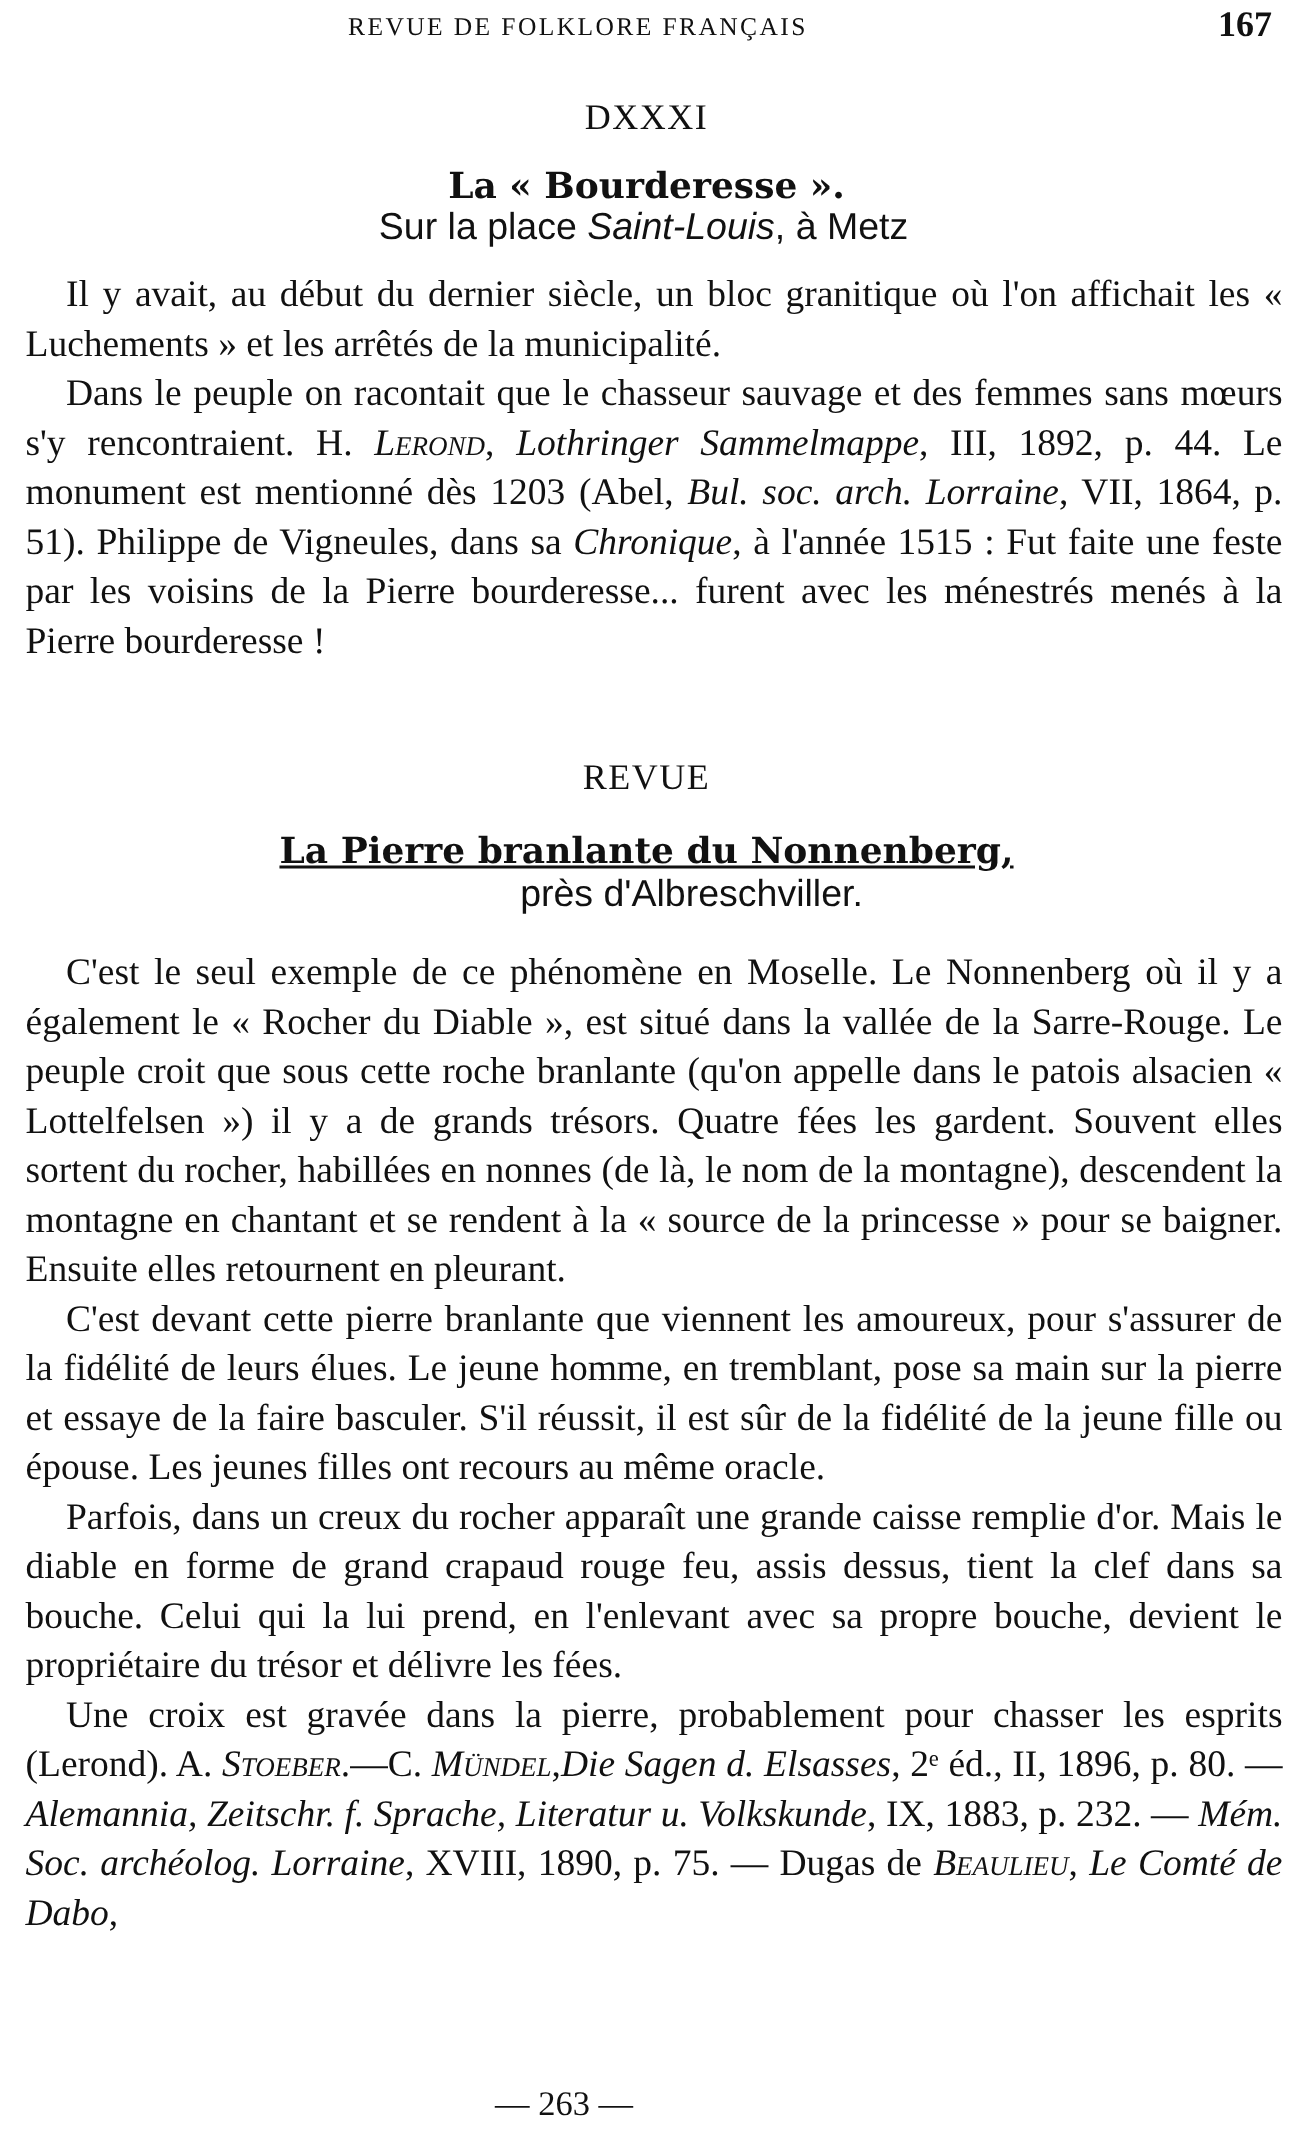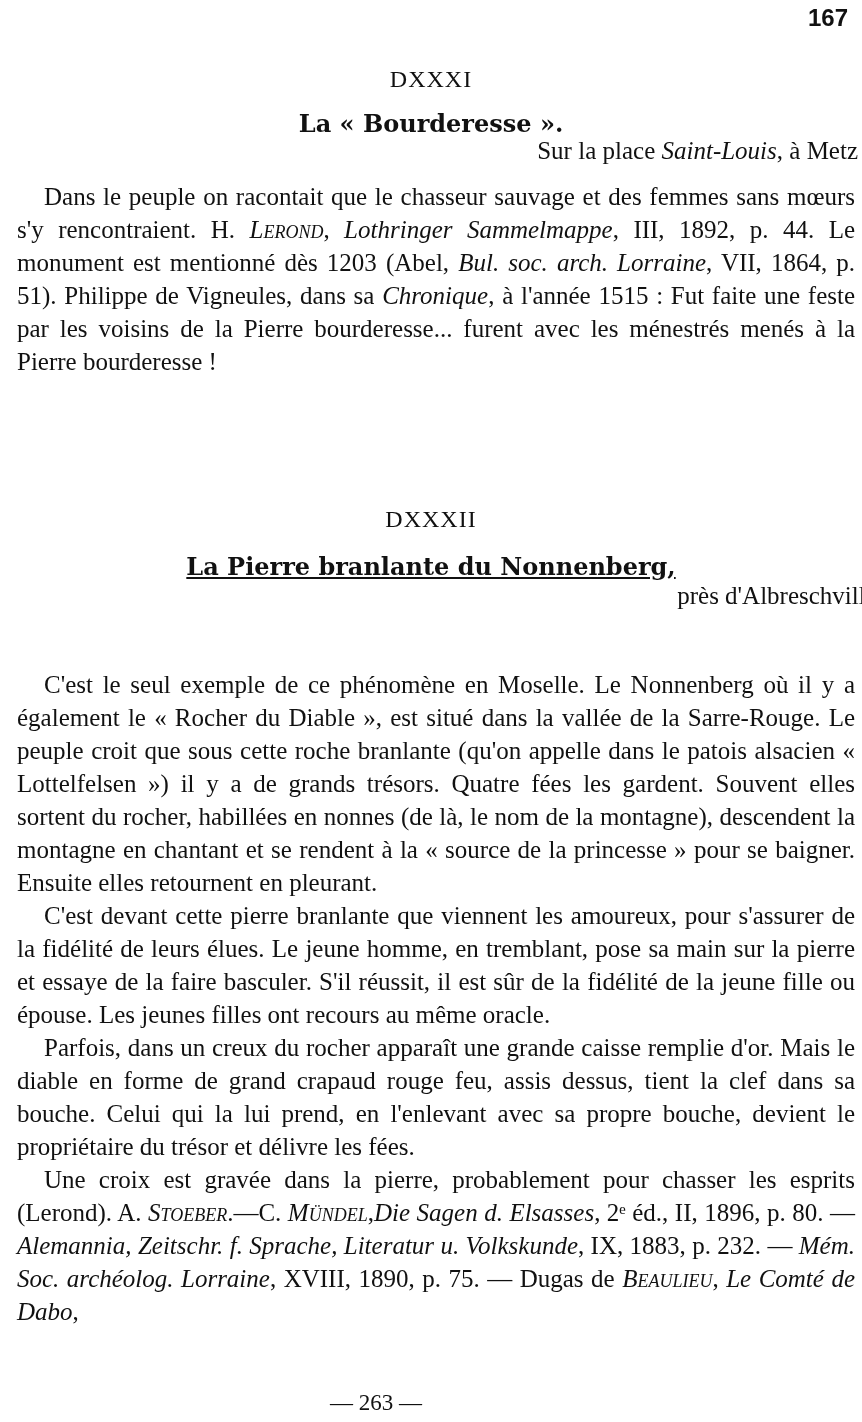--- a/index.html
+++ b/index.html
@@ -10,66 +10,68 @@
   }
   .running-head {
     position: absolute; top: 4px; left: 0; width: 862px; height: 30px;
   }
   .running-title {
     position: absolute; left: 232px; top: 4px;
     font-family: "Liberation Serif", serif; font-size: 17px; letter-spacing: 1.6px;
   }
   .folio {
     position: absolute; right: 14px; top: 0px;
-    font-family: Liberation Sans, sans-serif; font-weight: bold; font-size: 24px;
+    font-family: Liberation Serif, serif; font-weight: bold; font-size: 24px;
   }
   .numeral {
     position: absolute; left: 0; width: 862px; text-align: center;
     font-family: "Liberation Serif", serif; font-size: 24px; letter-spacing: 1px;
   }
   .title {
     position: absolute; left: 0; width: 862px; text-align: center;
     font-family: "DejaVu Serif", serif; font-weight: bold; font-size: 24px;
   }
   .subtitle {
-    position: absolute; left: 0; width: 858px; text-align: right;
-    font-family: Liberation Serif, serif; font-size: 25px;
+    position: absolute; left: 0; width: 858px; text-align: center;
+    font-family: Liberation Sans, sans-serif; font-size: 25px;
   }
   .text-block {
     position: absolute; left: 17px; width: 838px;
     font-family: "Liberation Serif", serif; font-size: 25px; line-height: 33px;
     text-align: justify; text-align-last: left;
   }
   .text-block p { margin: 0; }
   .indent { text-indent: 27px; }
   .sc { font-variant: small-caps; font-style: italic; }
   .page-number {
     position: absolute; left: 0; top: 1390px; width: 752px; text-align: center;
     font-family: "Liberation Serif", serif; font-size: 23px;
   }
 </style>
 </head>
 <body>
 
 <div class="running-head">
+  <span class="running-title">REVUE DE FOLKLORE FRANÇAIS</span>
   <span class="folio">167</span>
 </div>
 
 <div class="numeral" style="top:66px;">DXXXI</div>
 <div class="title" style="top:109px;">La « Bourderesse ».</div>
 <div class="subtitle" style="top:137px;"><span>Sur la place </span><i>Saint-Louis</i><span>, à Metz</span></div>
 
 <div class="text-block" style="top:180px;">
+  <p class="indent">Il y avait, au début du dernier siècle, un bloc granitique où l'on affichait les « Luchements » et les arrêtés de la municipalité.</p>
   <p class="indent"><span>Dans le peuple on racontait que le chasseur sauvage et des femmes sans mœurs s'y rencontraient. H. </span><span class="sc">Lerond</span><span>, </span><i>Lothringer Sammelmappe</i><span>, III, 1892, p. 44. Le monument est mentionné dès 1203 (Abel, </span><i>Bul. soc. arch. Lorraine</i><span>, VII, 1864, p. 51). Philippe de Vigneules, dans sa </span><i>Chronique</i><span>, à l'année 1515 : Fut faite une feste par les voisins de la Pierre bourderesse... furent avec les ménestrés menés à la Pierre bourderesse !</span></p>
 </div>
 
-<div class="numeral" style="top:506px;">DXXXII</div>
+<div class="numeral" style="top:506px;">REVUE</div>
 <div class="title" style="top:552px;text-decoration:underline;">La Pierre branlante du Nonnenberg,</div>
 <div class="subtitle" style="top:582px;padding-left:32px;">près d'Albreschviller.</div>
 
-<div class="text-block" style="top:668px;">
+<div class="text-block" style="top:632px;">
   <p class="indent">C'est le seul exemple de ce phénomène en Moselle. Le Nonnenberg où il y a également le « Rocher du Diable », est situé dans la vallée de la Sarre-Rouge. Le peuple croit que sous cette roche branlante (qu'on appelle dans le patois alsacien « Lottelfelsen ») il y a de grands trésors. Quatre fées les gardent. Souvent elles sortent du rocher, habillées en nonnes (de là, le nom de la montagne), descendent la montagne en chantant et se rendent à la « source de la princesse » pour se baigner. Ensuite elles retournent en pleurant.</p>
   <p class="indent">C'est devant cette pierre branlante que viennent les amoureux, pour s'assurer de la fidélité de leurs élues. Le jeune homme, en tremblant, pose sa main sur la pierre et essaye de la faire basculer. S'il réussit, il est sûr de la fidélité de la jeune fille ou épouse. Les jeunes filles ont recours au même oracle.</p>
   <p class="indent">Parfois, dans un creux du rocher apparaît une grande caisse remplie d'or. Mais le diable en forme de grand crapaud rouge feu, assis dessus, tient la clef dans sa bouche. Celui qui la lui prend, en l'enlevant avec sa propre bouche, devient le propriétaire du trésor et délivre les fées.</p>
   <p class="indent"><span>Une croix est gravée dans la pierre, probablement pour chasser les esprits (Lerond). A. </span><span class="sc">Stoeber</span><span>.—C. </span><span class="sc">Mündel</span><span>,</span><i>Die Sagen d. Elsasses</i><span>, 2ᵉ éd., II, 1896, p. 80. — </span><i>Alemannia, Zeitschr. f. Sprache, Literatur u. Volkskunde</i><span>, IX, 1883, p. 232. — </span><i>Mém. Soc. archéolog. Lorraine</i><span>, XVIII, 1890, p. 75. — Dugas de </span><span class="sc">Beaulieu</span><span>, </span><i>Le Comté de Dabo</i><span>,</span></p>
 </div>
 
 <div class="page-number">— 263 —</div>
 
 </body></html>

